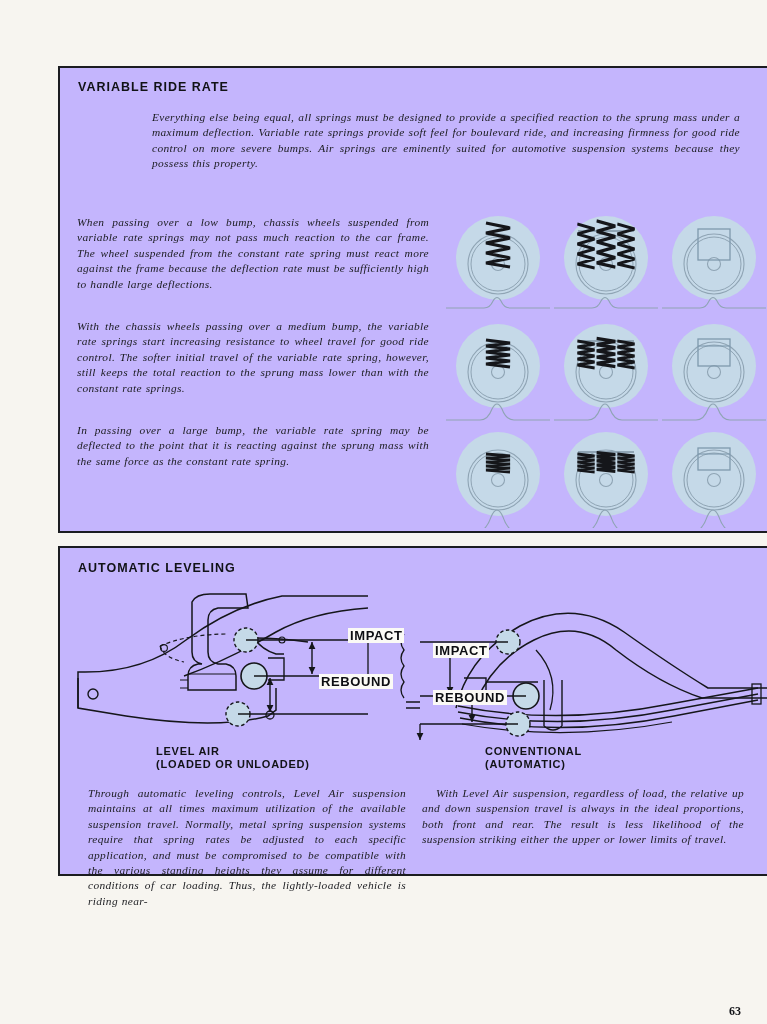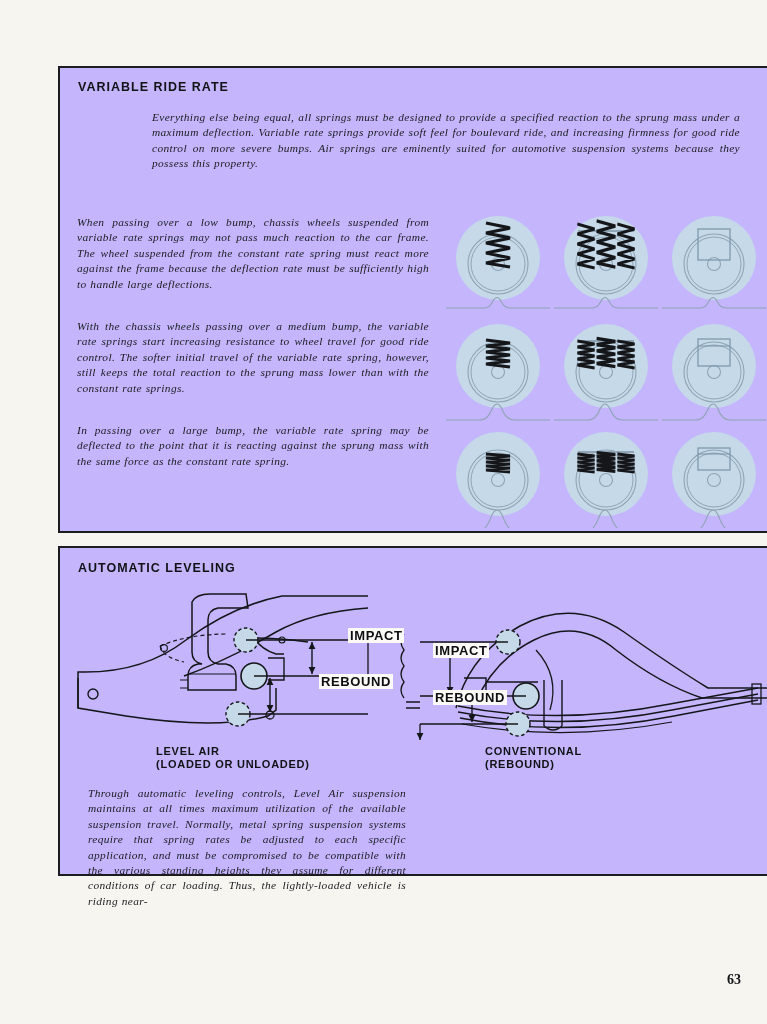--- a/index.html
+++ b/index.html
@@ -66,24 +66,24 @@
     font-size:13px;
     letter-spacing:.6px;
     color:#0d0e12;
     background:#fbfaf6;
     padding:0 2px;
     white-space:nowrap;
   }
 
   .pageno{
     position:absolute;
-    right:26px; bottom:36px;
+    right:26px; bottom:5px;
     font-family:"Liberation Serif", serif;
     font-weight:bold;
-    font-size:14px;
+    font-size:12px;
     color:#141519;
   }
 
   svg{display:block;}
 </style>
 </head>
 <body>
 
 <div class="page">
 
@@ -373,23 +373,24 @@
 
     <div class="dlabel" style="left:373px;top:142px;">REBOUND</div>
 
     <div class="cap" style="left:96px;top:197px;width:210px;">
       <div>LEVEL AIR</div>
       <div>(LOADED OR UNLOADED)</div>
     </div>
 
     <div class="cap" style="left:425px;top:197px;width:210px;">
       <div>CONVENTIONAL</div>
-      <div>(REBOUND)</div>
+      <div>(AUTOMATIC)</div>
     </div>
 
     <div class="para" style="left:28px;top:238px;width:318px;">Through automatic leveling controls, Level Air suspension maintains at all times maximum utilization of the available suspension travel.  Normally, metal spring suspension systems require that spring rates be adjusted to each specific application, and must be compromised to be compatible with the various standing heights they assume for different conditions of car loading. Thus, the lightly-loaded vehicle is riding near-</div>
 
     <div class="para" style="left:362px;top:238px;width:322px;">
+        <div style="text-indent: 14px;">With Level Air suspension, regardless of load, the relative up and down suspension travel is always in the ideal proportions, both front and rear.  The result is less likelihood of the suspension striking either the upper or lower limits of travel.</div>
       </div>
   </div>
 
   <div class="pageno">63</div>
 </div>
 
 </body></html>

